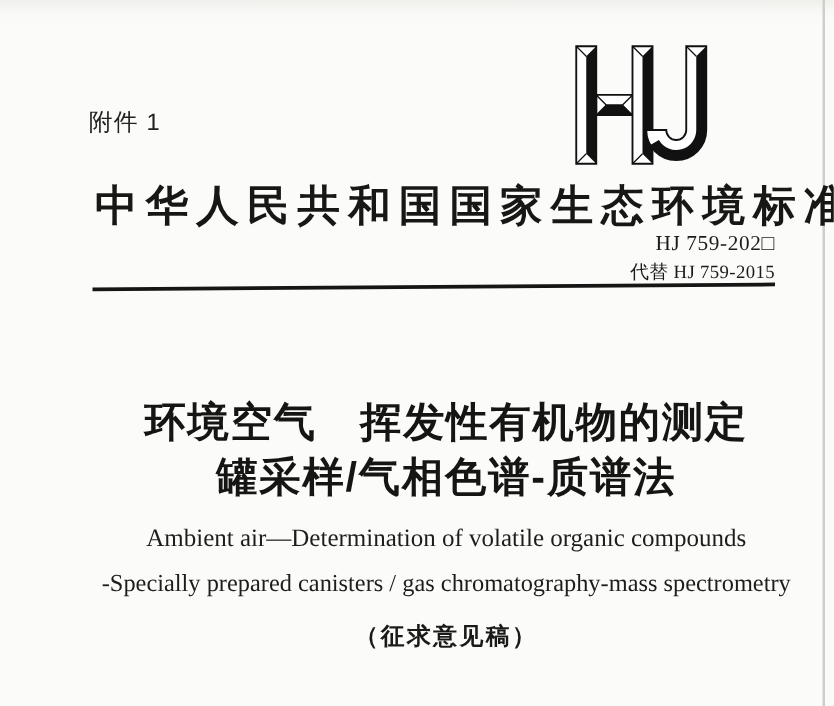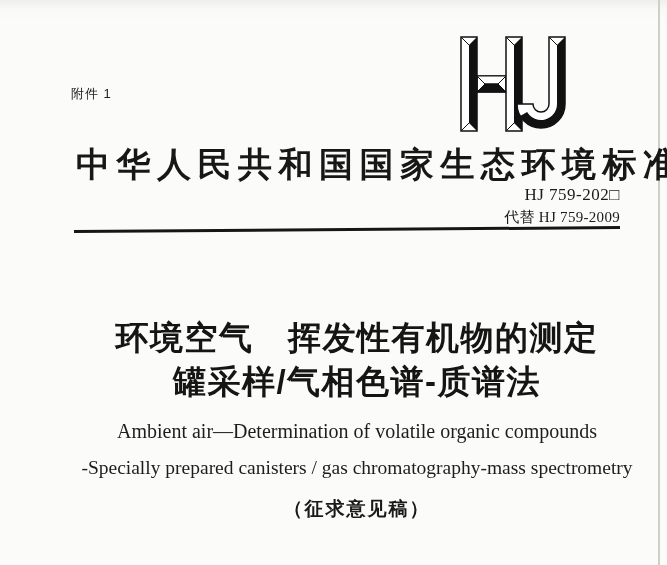--- a/index.html
+++ b/index.html
@@ -12,21 +12,21 @@
     position:absolute;inset:0;
     background:linear-gradient(180deg,#efefec 0px,#f9f9f7 10px,#fbfbf9 22px);
     color:#1c1c1a;
   }
   .page-edge-line{
     position:absolute;top:0;bottom:0;left:658px;width:2px;
     background:#cfcfca;
   }
   .attachment{
     position:absolute;left:71px;top:85px;
-    font-size:13px;font-weight:500;letter-spacing:1px;color:#222;
+    font-size:19px;font-weight:500;letter-spacing:1px;color:#222;
   }
   .hj-logo{
     position:absolute;left:456px;top:34px;width:150px;height:100px;
   }
   .heading-cn{
     position:absolute;left:76px;top:142px;white-space:nowrap;
     font-family:"Liberation Serif",serif;
     font-size:34px;font-weight:700;letter-spacing:6.5px;color:#171715;
   }
   .std-block{
@@ -78,21 +78,21 @@
       <path d="M186,6 L218,6 L218,140 A48,48 0 0 1 122,140 L154,140 A16,16 0 0 0 186,140 Z" fill="#ffffff" stroke="#111" stroke-width="3"></path>
       <path d="M186,6 L202,22" stroke="#111" stroke-width="2" fill="none"></path>
       <path d="M202,22 L218,6 L218,140 A48,48 0 0 1 128.4,164 L142.3,156 A32,32 0 0 0 202,140 Z" fill="#111"></path>
     </svg>
   </div>
 
   <div class="heading-cn">中华人民共和国国家生态环境标准</div>
 
   <div class="std-block">
     <div class="std-number">HJ 759-202□</div>
-    <div class="std-replaces">代替 HJ 759-2009</div>
+    <div class="std-replaces">代替 HJ 759-2015</div>
   </div>
 
   <div class="rule"></div>
 
   <div class="center-col title-cn">
     <div class="line">环境空气　挥发性有机物的测定</div>
     <div class="line">罐采样/气相色谱-质谱法</div>
   </div>
 
   <div class="center-col en-line1">Ambient air—Determination of volatile organic compounds</div>

